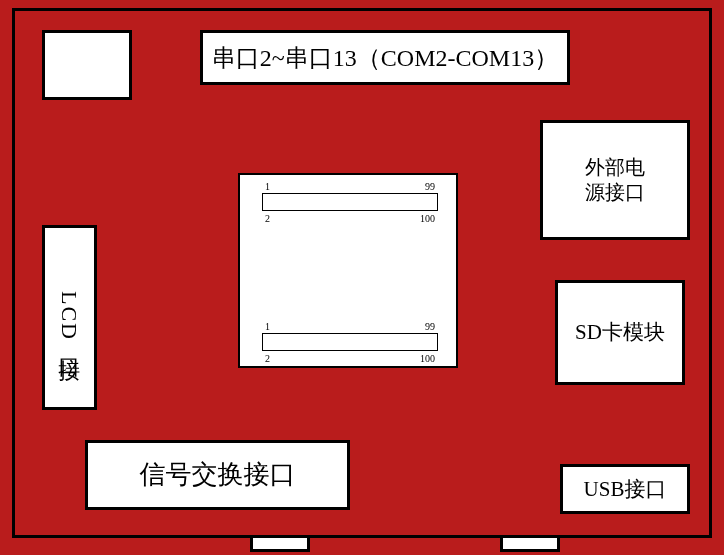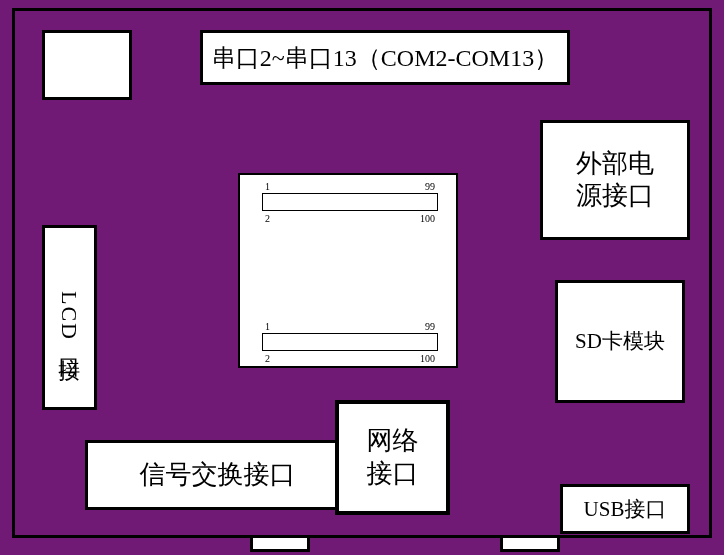--- a/index.html
+++ b/index.html
@@ -6,21 +6,21 @@
   body {
     margin: 0;
     padding: 0;
     background: #fff;
     font-family: "SimSun", "宋体", serif;
   }
   .canvas {
     position: relative;
     width: 724px;
     height: 555px;
-    background: #701a75;
+    background: #b91c1c;
   }
   .outer-frame {
     position: absolute;
     left: 12px;
     top: 8px;
     width: 700px;
     height: 530px;
     border: 3px solid #000;
   }
   .tab-left, .tab-right {
@@ -41,21 +41,21 @@
     align-items: center;
     justify-content: center;
     text-align: center;
     line-height: 1.25;
   }
   
   .box-tl { left: 42px; top: 30px; width: 90px; height: 70px; }
   
   .box-serial { left: 200px; top: 30px; width: 370px; height: 55px; font-size: 24px; }
   
-  .box-power { left: 540px; top: 120px; width: 150px; height: 120px; font-size: 26px; }
+  .box-power { left: 540px; top: 120px; width: 150px; height: 120px; font-size: 20px; }
   
   .core-outer {
     position: absolute;
     left: 238px; top: 173px; width: 220px; height: 195px;
     border: 2px solid #000;
     background: #fff;
   }
   .core-title {
     position: absolute;
     left: 0; top: 72px; width: 100%;
@@ -85,27 +85,27 @@
     font-family: "Times New Roman", serif;
   }
   
   .box-lcd {
     left: 42px; top: 225px; width: 55px; height: 185px;
     writing-mode: vertical-rl;
     font-size: 22px;
     letter-spacing: 2px;
   }
   
-  .box-sd { left: 555px; top: 280px; width: 130px; height: 123px; font-size: 21px; }
+  .box-sd { left: 555px; top: 280px; width: 130px; height: 105px; font-size: 21px; }
   
   .box-sig { left: 85px; top: 440px; width: 265px; height: 70px; font-size: 26px; }
   
   .box-net { left: 335px; top: 400px; width: 115px; height: 115px; font-size: 26px; border-width: 4px; }
   
-  .box-usb { left: 560px; top: 484px; width: 130px; height: 50px; font-size: 21px; }
+  .box-usb { left: 560px; top: 464px; width: 130px; height: 50px; font-size: 21px; }
 </style>
 </head>
 <body>
 
 <div class="canvas">
   <div class="outer-frame"></div>
   <div class="tab-left"></div>
   <div class="tab-right"></div>
 
   <div class="block box-tl"></div>
@@ -139,21 +139,17 @@
   </div>
 
   <div class="block box-sd">
     <span>SD卡模块</span>
   </div>
 
   <div class="block box-sig">
     <span>信号交换接口</span>
   </div>
 
-  <div class="block box-net">
-    <span style="white-space:pre-line">网络
-接口</span>
-  </div>
 
   <div class="block box-usb">
     <span>USB接口</span>
   </div>
 </div>
 
 </body></html>

